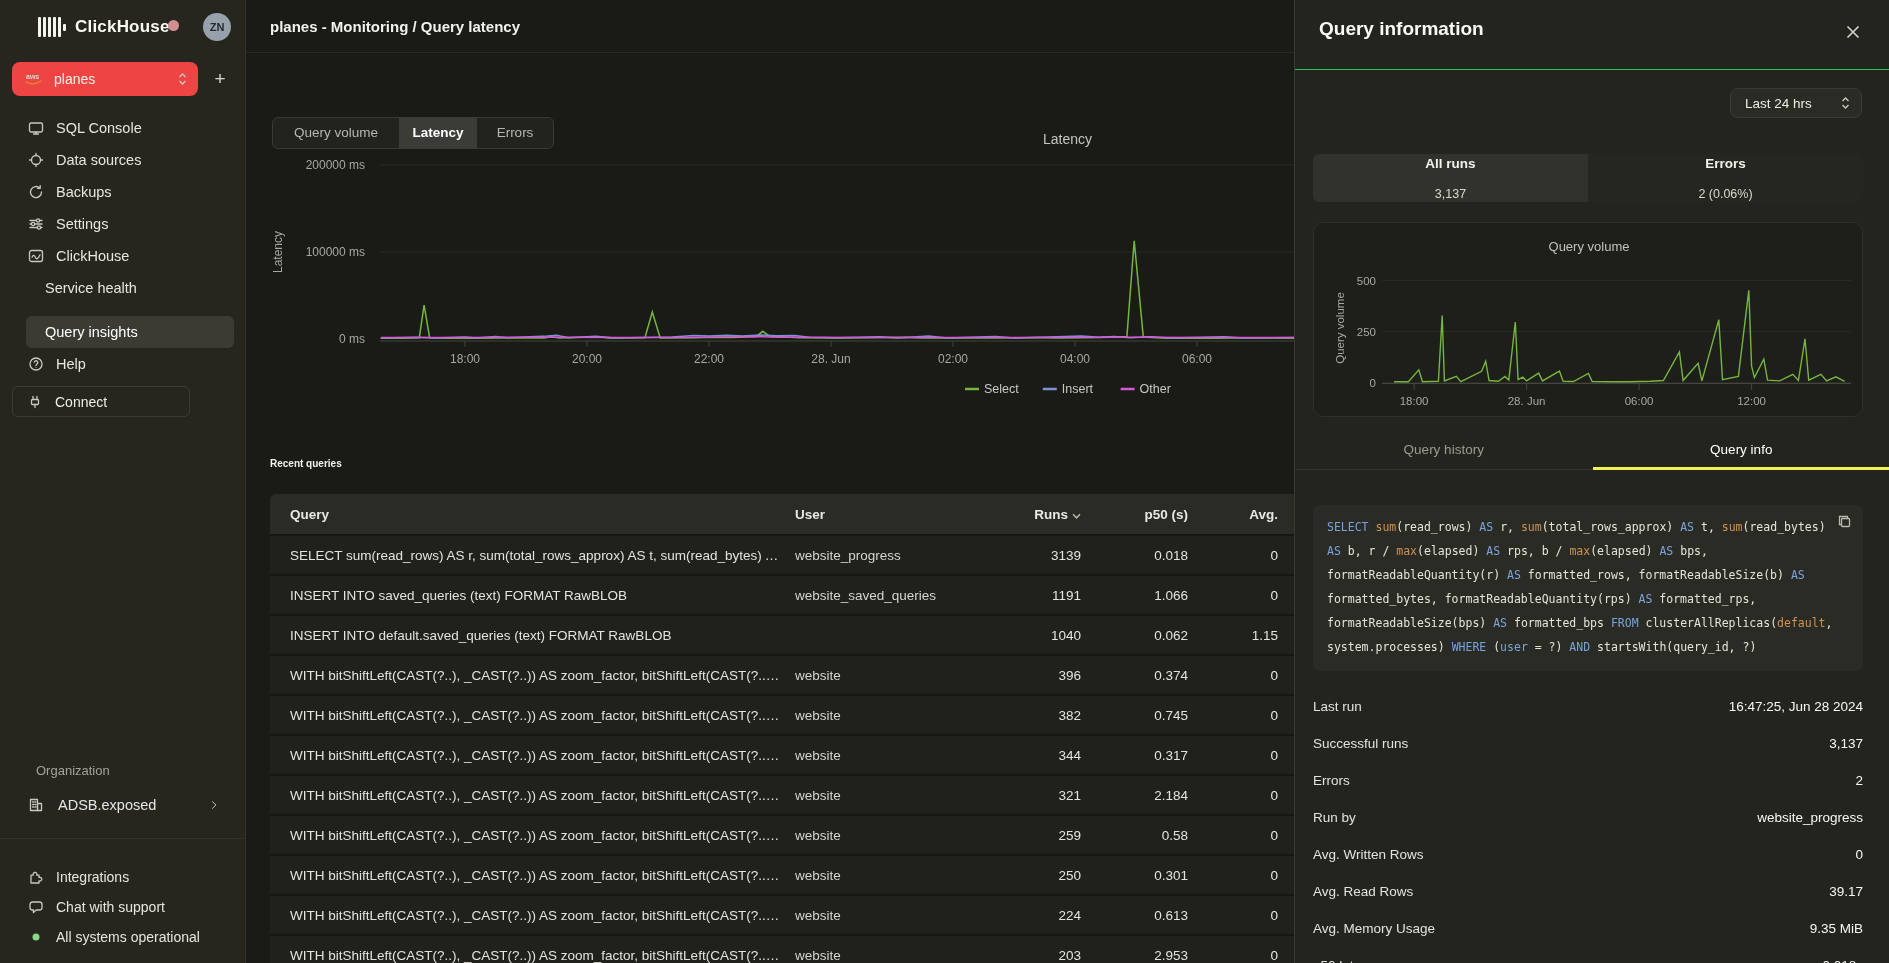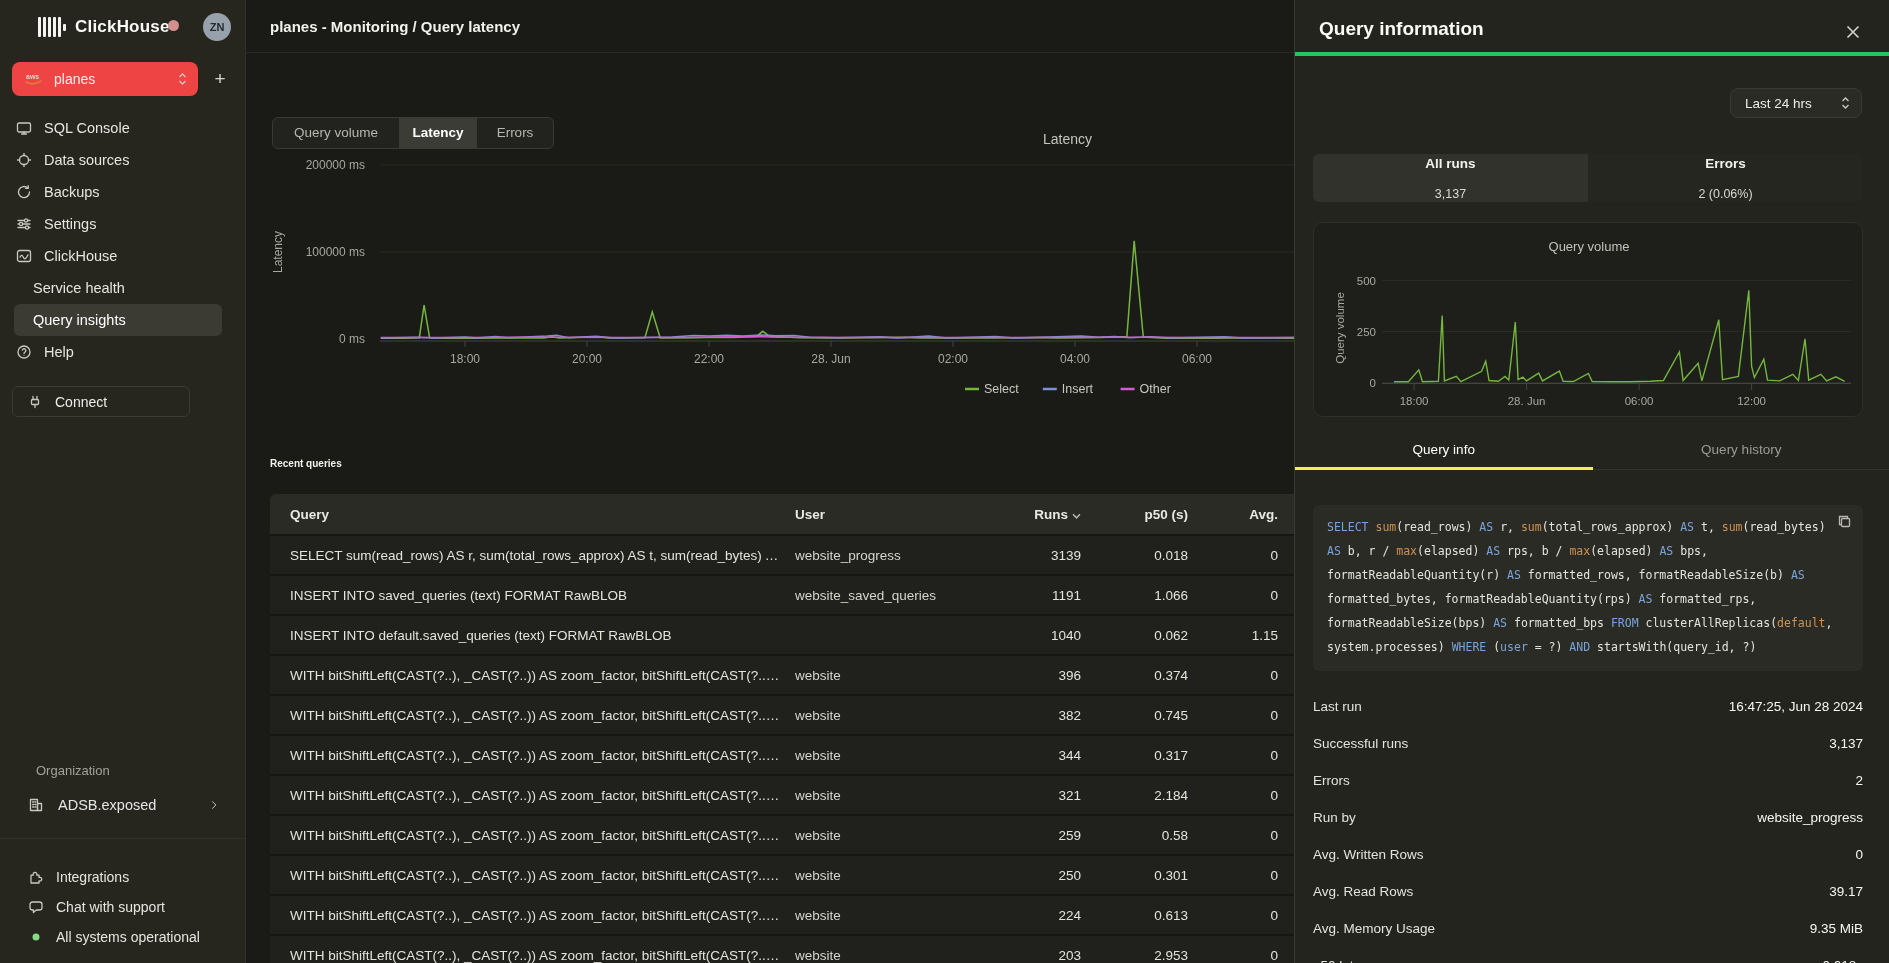--- a/index.html
+++ b/index.html
@@ -13,26 +13,26 @@
   .logo-bars { display:flex; align-items:center; gap:2px; height:20px; margin-right:9px; }
   .logo-bars i { display:block; width:3px; height:20px; background:#f5f5f0; border-radius:1px; }
   .logo-bars i.short { height:7px; }
   .brand { font-size:17px; font-weight:bold; color:#fafaf5; letter-spacing:.2px; }
   .notif-dot { position:absolute; left:168px; top:20px; width:11px; height:11px; border-radius:50%; background:#d18f8f; }
   .avatar { position:absolute; left:203px; top:13px; width:28px; height:28px; border-radius:50%; background:#97a1ab; color:#242a31; font-size:11px; font-weight:bold; display:flex; align-items:center; justify-content:center; }
   .selector { position:absolute; left:12px; top:62px; width:186px; height:34px; background:#ef4444; border-radius:8px; display:flex; align-items:center; padding:0 10px; cursor:pointer; }
   .aws-mark { width:24px; height:16px; margin-right:8px; }
   .selector .sel-label { flex:1; font-size:14px; color:#f0f0ea; }
   .plus-btn { position:absolute; left:206px; top:65px; width:28px; height:28px; display:flex; align-items:center; justify-content:center; color:#d5d5ce; font-size:19px; cursor:pointer; border-radius:6px; }
-  .nav { position:absolute; left:14px; top:112px; width:208px; }
+  .nav { position:absolute; left:26px; top:112px; width:208px; }
   .nav-item { height:32px; display:flex; align-items:center; padding-left:2px; border-radius:6px; cursor:pointer; font-size:14.5px; color:#e6e6df; }
   .nav-item .nav-label { margin-left:12px; }
   .nav-item.indent { padding-left:19px; }
   .nav-item.indent .nav-label { margin-left:0; }
-  .nav-item.active { background:#3b3b34; color:#ffffff; }
+  .nav-item.active { background:#3b3b34; color:#ffffff;margin-top:12px; }
   .connect-btn { position:absolute; left:12px; top:386px; width:178px; height:31px; border:1px solid #3b3b34; border-radius:6px; display:flex; align-items:center; padding-left:14px; font-size:14px; color:#eceee6; cursor:pointer; }
   .connect-btn .nav-label { margin-left:12px; }
   .org-label { position:absolute; left:36px; top:763px; font-size:13px; color:#a2a29a; }
   .org-row { position:absolute; left:26px; top:790px; width:194px; height:30px; display:flex; align-items:center; padding-left:2px; cursor:pointer; font-size:14.5px; color:#e5e5e5; }
   .org-row .nav-label { margin-left:14px; flex:1; }
   .side-divider { position:absolute; left:0; top:838px; width:246px; height:1px; background:#31312a; }
   .foot { position:absolute; left:26px; top:862px; width:208px; }
   .foot .nav-item { height:30px; font-size:14px; }
 
   
@@ -48,21 +48,21 @@
   .trow { display:grid; grid-template-columns:505px 180px 120px 107px 90px; padding-left:20px; height:40px; align-items:center; font-size:13.5px; }
   .thead { background:#2b2b26; border-radius:6px 6px 0 0; color:#e9e9e3; font-weight:bold; }
   .tbody .trow { background:#20201c; border-top:2px solid #161613; color:#e4e4dd; }
   .cell { overflow:hidden; white-space:nowrap; text-overflow:ellipsis; padding-right:14px; }
   .cell.r { text-align:right; }
   .cell.user { color:#d6d6cf; }
   .sort-ic { width:9px; height:6px; margin-left:4px; stroke:#b7b7af; fill:none; stroke-width:1.5; }
 
   
   .panel { position:absolute; left:1294px; top:0; width:595px; height:963px; background:#24241f; border-left:1px solid #3a3a33; z-index:10; }
-  .p-header { position:relative; height:56px; border-bottom:4px solid #22c55e; }
+  .p-header { position:relative; height:70px; border-bottom:1px solid #22c55e; }
   .p-title { position:absolute; left:24px; top:18px; font-size:19px; font-weight:bold; color:#fafaf5; }
   .close-btn { position:absolute; right:24px; top:20px; width:24px; height:24px; display:flex; align-items:center; justify-content:center; cursor:pointer; }
   .close-btn svg { width:14px; height:14px; stroke:#d5d5ce; stroke-width:1.6; }
   .p-select { position:absolute; right:27px; top:88px; width:132px; height:30px; background:#2b2b26; border:1px solid #3a3a34; border-radius:8px; display:flex; align-items:center; padding:0 10px 0 14px; cursor:pointer; }
   .p-select span { flex:1; font-size:13.5px; color:#ededE6; }
   .updown { width:11px; height:14px; stroke:#c9c9c2; fill:none; stroke-width:1.4; }
   .p-toggle { position:absolute; left:18px; top:154px; width:550px; height:48px; border-radius:6px; overflow:hidden; display:flex; cursor:pointer; }
   .tg-cell { flex:1; display:flex; flex-direction:column; align-items:center; justify-content:center; gap:16px; background:#262620; }
   .tg-cell.active { background:#32322c; }
   .tg-label { font-size:13.5px; font-weight:bold; color:#f2f2ec; }
@@ -402,22 +402,22 @@
         <line class="axis" x1="325.1" x2="325.1" y1="160.5" y2="167"></line>
         <text class="axs mid" x="325.1" y="182">06:00</text>
         <line class="axis" x1="437.6" x2="437.6" y1="160.5" y2="167"></line>
         <text class="axs mid" x="437.6" y="182">12:00</text>
         <polyline fill="none" stroke="#74b63e" stroke-width="1.4" points="80.0,158.7 94.4,158.7 104.8,146.9 108.5,158.7 124.4,158.3 128.2,92.6 130.4,157.9 142.3,153.4 146.9,158.7 167.6,148.3 171.7,138.3 175.1,157.5 184.4,158.3 191.0,153.4 194.8,157.1 201.3,99.1 204.1,156.6 208.8,154.2 212.6,157.9 224.7,150.1 228.5,157.9 245.4,148.1 249.1,158.3 259.4,158.5 274.4,150.5 278.2,158.5 296.9,158.7 315.7,158.7 336.3,158.3 349.4,157.5 365.4,128.9 369.1,157.5 384.1,140.3 387.9,157.9 404.8,96.7 408.5,156.6 424.4,153.4 434.8,67.3 437.6,143.2 440.4,154.6 449.8,136.2 453.5,157.1 465.7,157.9 478.8,151.3 484.4,157.5 491.0,115.8 494.7,157.1 506.9,151.3 512.6,157.9 521.9,153.8 530.6,158.3"></polyline>
         <text class="axs mid" x="30" y="105" transform="rotate(-90 30 105)">Query volume</text>
       </svg>
   </div>
 
   <div class="p-tabs" id="p-tabs">
+      <div class="p-tab">Query history</div>
       <div class="p-tab active">Query info</div>
-      <div class="p-tab">Query history</div>
     </div>
 
   <div class="p-code" id="sql-code">
     <span class="copy-btn">
       <svg viewBox="0 0 15 15">
           <rect x="4.5" y="4.5" width="8" height="8" rx="1"></rect>
           <path d="M10.5 4.5v-2h-8v8h2"></path>
         </svg>
     </span>
   <span class="kw">SELECT </span><span class="fn">sum</span><span class="">(read_rows) </span><span class="kw">AS</span><span class=""> r, </span><span class="fn">sum</span><span class="">(total_rows_approx) </span><span class="kw">AS</span><span class=""> t, </span><span class="fn">sum</span><span class="">(read_bytes) </span><span class="kw">AS</span><span class=""> b, r / </span><span class="fn">max</span><span class="">(elapsed) </span><span class="kw">AS</span><span class=""> rps, b / </span><span class="fn">max</span><span class="">(elapsed) </span><span class="kw">AS</span><span class=""> bps, formatReadableQuantity(r) </span><span class="kw">AS</span><span class=""> formatted_rows, formatReadableSize(b) </span><span class="kw">AS</span><span class=""> formatted_bytes, formatReadableQuantity(rps) </span><span class="kw">AS</span><span class=""> formatted_rps, formatReadableSize(bps) </span><span class="kw">AS</span><span class=""> formatted_bps </span><span class="kw">FROM</span><span class=""> clusterAllReplicas(</span><span class="fn">default</span><span class="">, system.processes) </span><span class="kw">WHERE</span><span class=""> (</span><span class="kw">user</span><span class=""> = ?) </span><span class="kw">AND</span><span class=""> startsWith(query_id, ?)</span></div>

